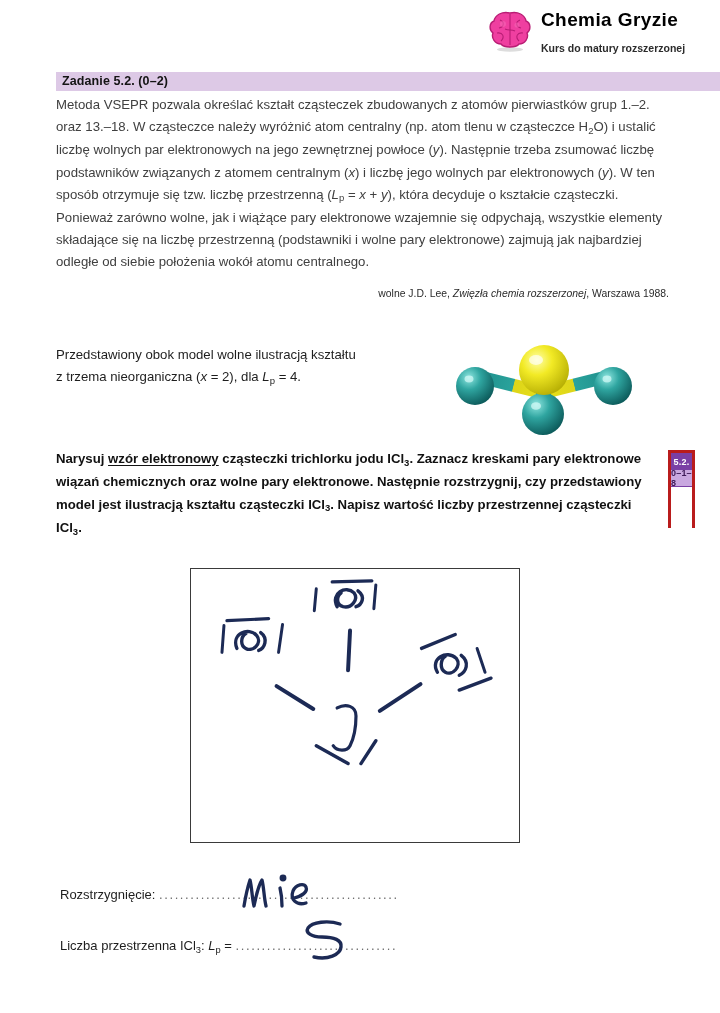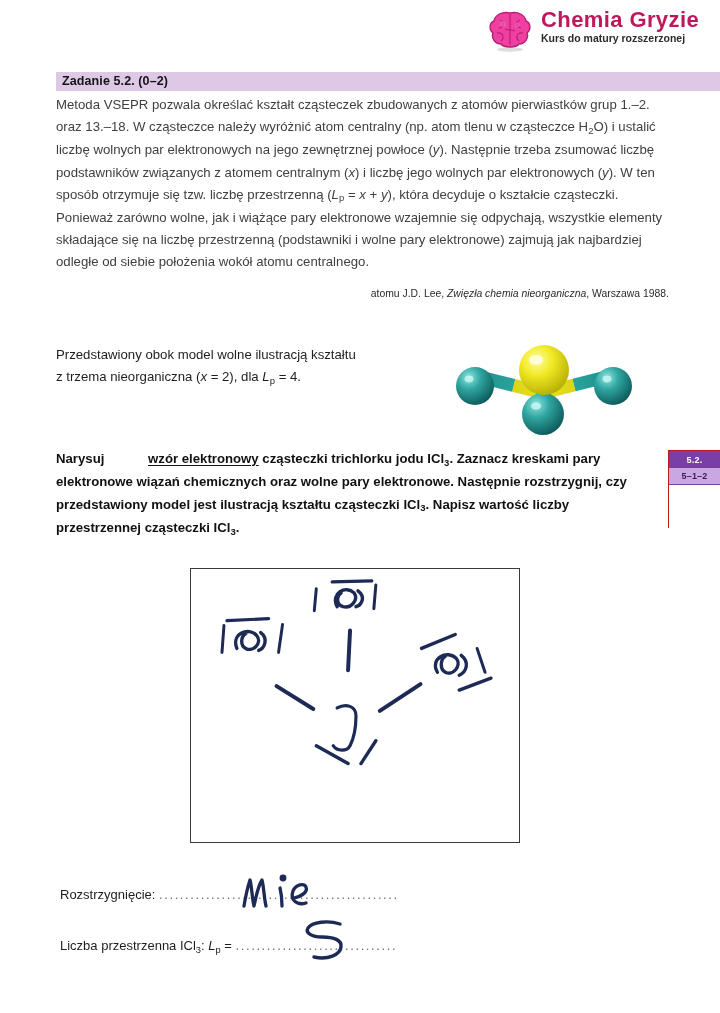--- a/index.html
+++ b/index.html
@@ -31,33 +31,33 @@
     height: 44px;
     flex: 0 0 46px;
     position: relative;
     margin-top: 1px;
   }
   .brand-text {
     margin-left: 8px;
     padding-top: 1px;
   }
   .brand-title {
-    font-size: 22px;
-    font-weight: bold;
-    color: #be185d;
+    font-size: 19px;
+    font-weight: bold;
+    color: #000000;
     letter-spacing: .4px;
     line-height: 21px;
     white-space: nowrap;
   }
   .brand-sub {
     font-size: 10.5px;
     font-weight: bold;
     color: #2b2b2b;
     line-height: 13px;
-    margin-top: 2px;
+    margin-top: 12px;
     white-space: nowrap;
   }
 
   
   .task-band {
     position: absolute;
     left: 56px;
     top: 72px;
     width: 700px;
     height: 19px;
@@ -125,30 +125,30 @@
   .instruction {
     position: absolute;
     left: 56px;
     top: 448px;
     width: 600px;
     font-size: 13.2px;
     line-height: 22.4px;
     font-weight: bold;
     color: #111111;
   }
-  .instruction u { text-decoration: underline; text-underline-offset: 2px; margin-left: 40px; }
+  .instruction u { text-decoration: underline; text-underline-offset: 2px; }
 
   
   .scorebox {
     position: absolute;
     left: 668px;
     top: 450px;
-    width: 53px;
+    width: 27px;
     height: 78px;
-    border: 1px solid #b91c1c;
+    border: 3px solid #b91c1c;
     box-sizing: border-box;
     background: #ffffff;
   }
   .score-no {
     height: 17px;
     background: #7a3fa5;
     color: #ffffff;
     font-size: 9px;
     font-weight: bold;
     display: flex;
@@ -242,21 +242,21 @@
   powłoce (<i>y</i>). Następnie trzeba zsumować liczbę podstawników związanych z atomem
   centralnym (<i>x</i>) i liczbę jego wolnych par elektronowych (<i>y</i>). W ten sposób otrzymuje się
   tzw. liczbę przestrzenną (<i>L</i><sub>p</sub> = <i>x</i> + <i>y</i>), która decyduje o kształcie cząsteczki. Ponieważ
   zarówno wolne, jak i wiążące pary elektronowe wzajemnie się odpychają, wszystkie
   elementy składające się na liczbę przestrzenną (podstawniki i wolne pary elektronowe)
   zajmują jak najbardziej odległe od siebie położenia wokół atomu centralnego.
 </div>
 
 <div class="source">
   <div>
-    <span>atomu J.D. Lee, </span><i>Zwięzła chemia nieorganiczna</i><span>, Warszawa 1988.</span>
+    <span>wolne J.D. Lee, </span><i>Zwięzła chemia rozszerzonej</i><span>, Warszawa 1988.</span>
   </div>
 </div>
 
 <div class="model-desc">
   <div>Przedstawiony obok model wolne ilustracją kształtu</div>
   <div>
     <span>z trzema nieorganiczna (</span><i>x</i><span> = 2), dla </span><i>L</i><sub>p</sub><span> = 4.</span>
   </div>
 </div>
 
@@ -312,21 +312,21 @@
 
 <div class="instruction">
   Narysuj <u>wzór elektronowy</u> cząsteczki trichlorku jodu ICl<sub>3</sub>. Zaznacz kreskami pary
   elektronowe wiązań chemicznych oraz wolne pary elektronowe. Następnie
   rozstrzygnij, czy przedstawiony model jest ilustracją kształtu cząsteczki ICl<sub>3</sub>. Napisz
   wartość liczby przestrzennej cząsteczki ICl<sub>3</sub>.
 </div>
 
 <div class="scorebox">
   <div class="score-no">5.2.</div>
-  <div class="score-pts">5–1–2</div>
+  <div class="score-pts">0–1–8</div>
   <div class="score-blank"></div>
 </div>
 
 <div class="answer-box">
   <svg class="answer-ink" viewBox="0 0 330 275" aria-hidden="true">
     <g fill="none" stroke="#1c2a55" stroke-linecap="round" stroke-linejoin="round">
 
       <path d="M126 20 L124 42" stroke-width="3"></path>
       <path d="M142 13 L182 12" stroke-width="3.2"></path>
       <path d="M147 38 C140 24 156 16 164 24 C169 31 161 40 153 38 C146 36 146 28 151 24" stroke-width="3.4"></path>

